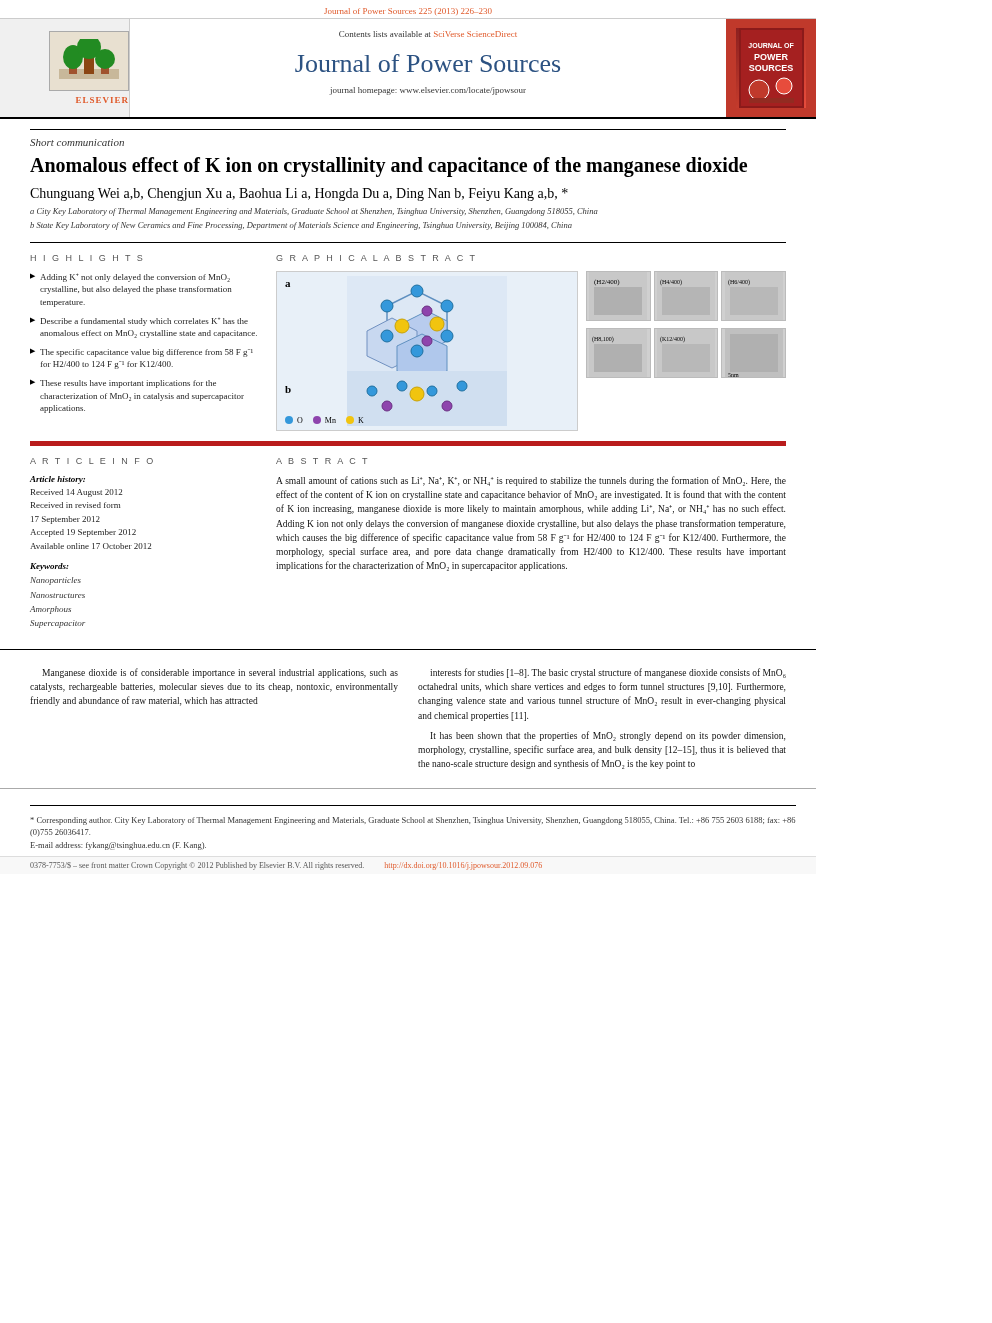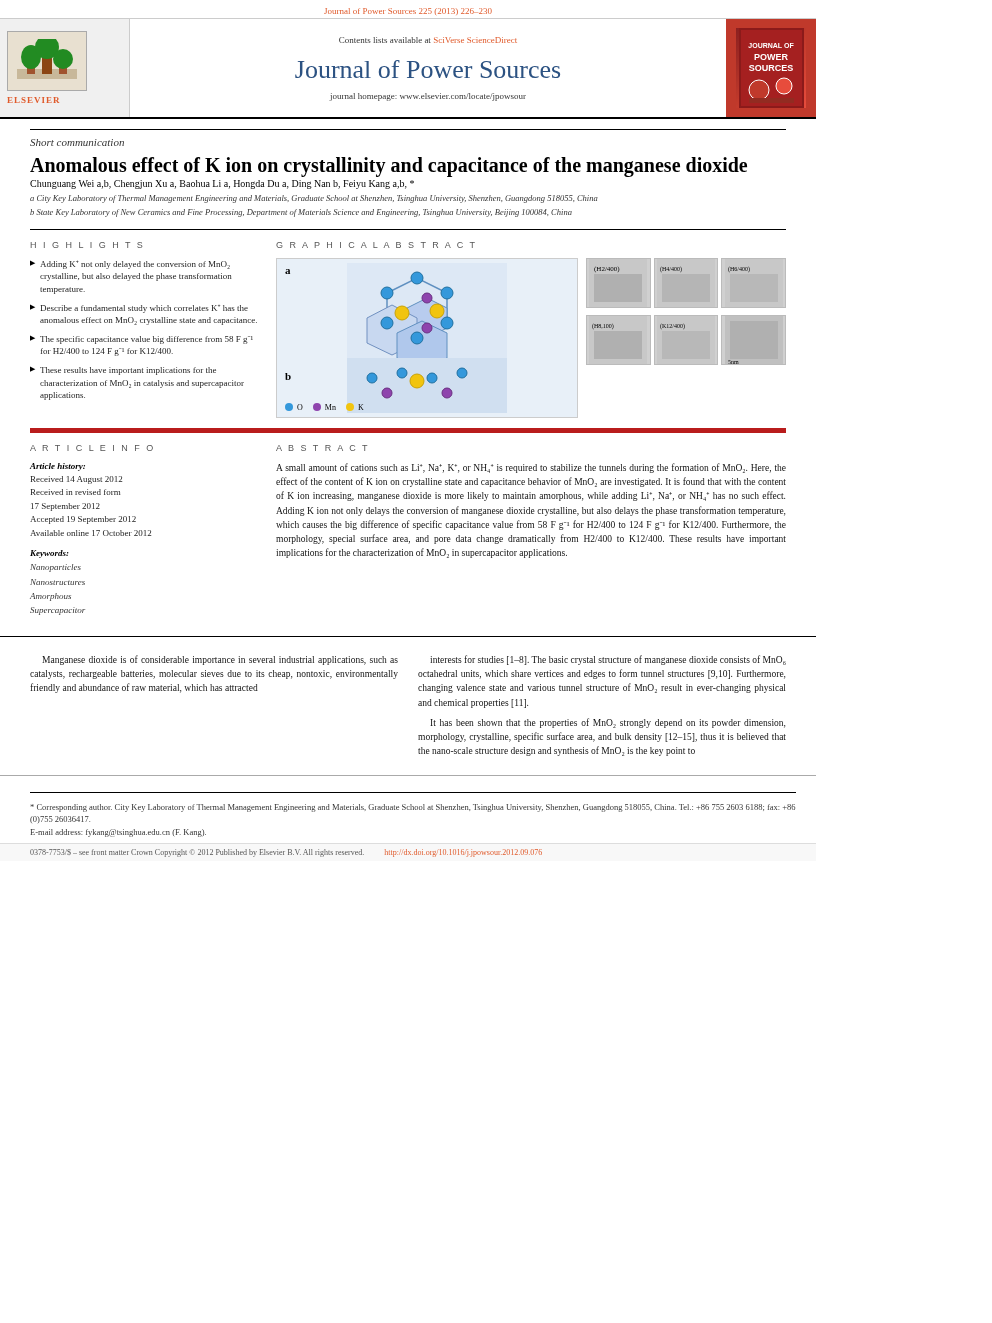--- a/index.html
+++ b/index.html
@@ -31,24 +31,24 @@
       align-items: stretch;
       border-bottom: 2px solid #000;
       min-height: 100px;
     }
     .elsevier-logo {
       width: 130px;
       min-width: 130px;
       background: #f0f0f0;
       display: flex;
       flex-direction: column;
-      align-items: flex-start;
+      align-items: flex-end;
       justify-content: center;
       border-right: 1px solid #ccc;
-      padding: 7px;
+      padding: 0;
     }
     .elsevier-logo .logo-box {
       width: 80px;
       height: 60px;
       background: #e8e0d0;
       display: flex;
       align-items: center;
       justify-content: center;
       margin-bottom: 4px;
       font-size: 7px;
@@ -60,21 +60,20 @@
       font-size: 9px;
       color: #e05a2b;
       font-weight: bold;
       letter-spacing: 1px;
     }
     .journal-center {
       flex: 1;
       display: flex;
       flex-direction: column;
       align-items: center;
-      justify-content: center;
       padding: 10px 20px;
     }
     .journal-center .sciverse-line {
       font-size: 9px;
       color: #333;
       margin-bottom: 4px;
     }
     .journal-center .sciverse-link {
       color: #e05a2b;
       font-size: 9px;
@@ -119,24 +118,25 @@
       font-style: italic;
       color: #333;
       margin-bottom: 4px;
       border-top: 1px solid #000;
       padding-top: 6px;
     }
     .article-title {
       font-size: 20px;
       font-weight: bold;
       color: #000;
+      margin-bottom: 8px;
       line-height: 1.3;
     }
     .authors {
-      font-size: 10px;
+      font-size: 14px;
       color: #000;
       margin-bottom: 4px;
     }
     .affiliations {
       font-size: 8.5px;
       color: #333;
       margin-bottom: 2px;
       font-style: italic;
       line-height: 1.4;
     }

